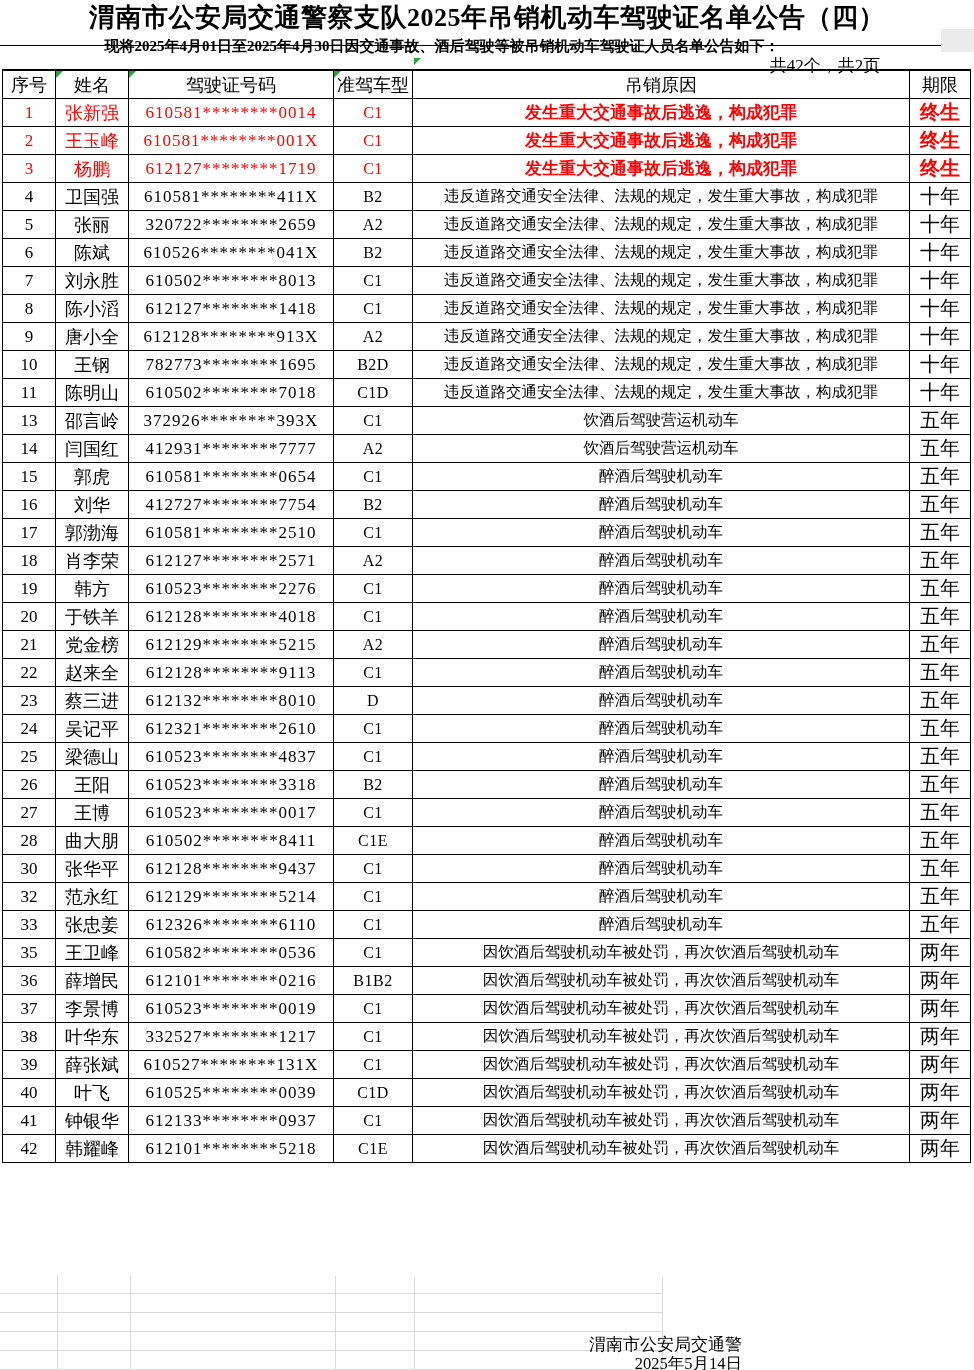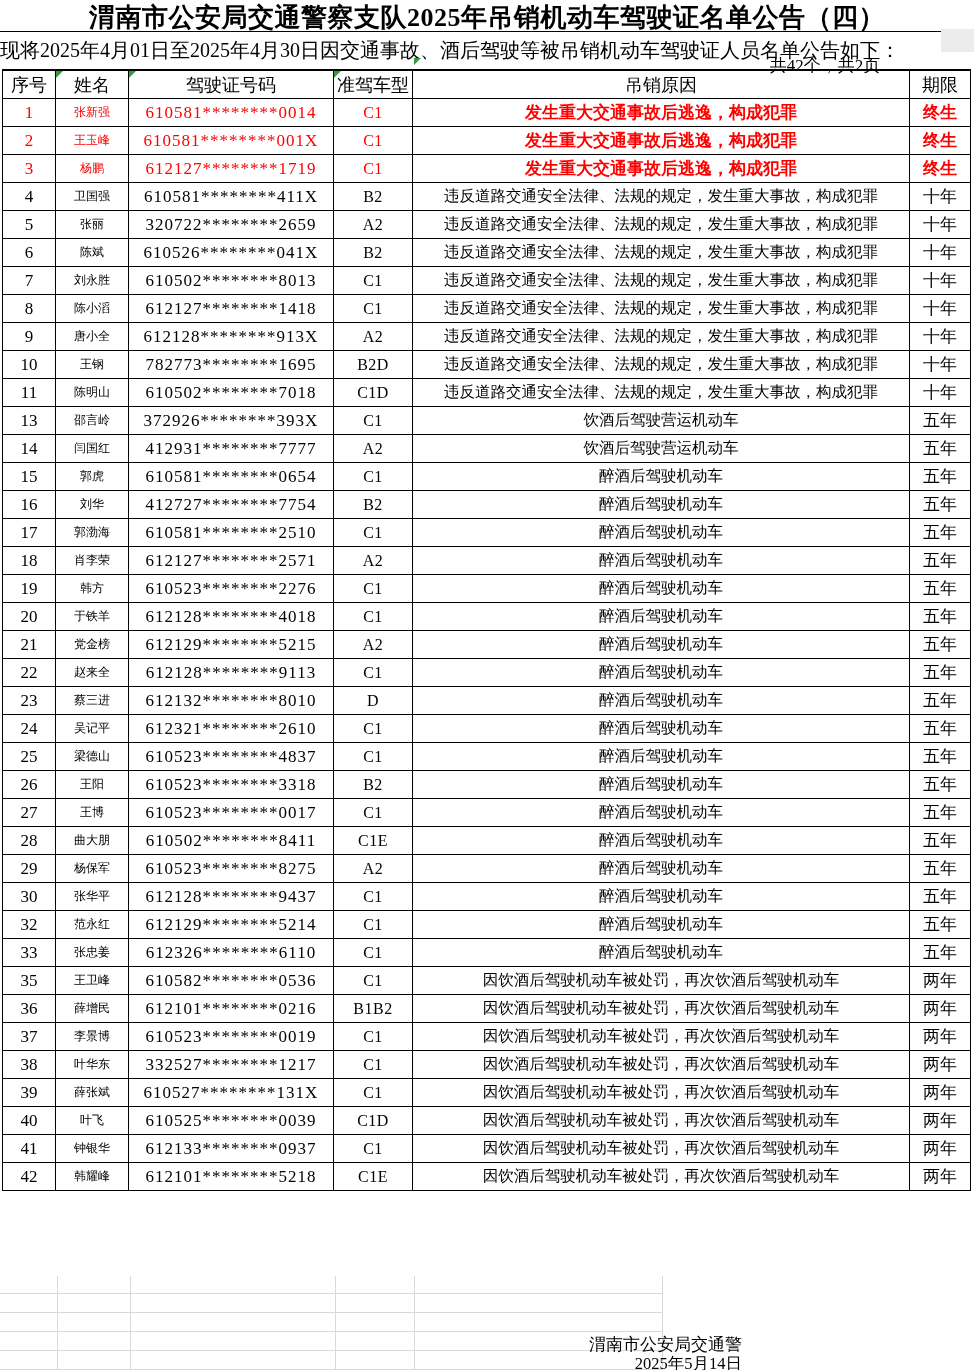--- a/index.html
+++ b/index.html
@@ -1,51 +1,51 @@
 <!DOCTYPE html>
 <html><head>
 <meta charset="utf-8">
 <style>
   html,body{margin:0;padding:0;}
   body{
     width:974px;height:1370px;position:relative;background:#ffffff;color:#000;
     font-family:"Liberation Serif","DejaVu Serif",serif;overflow:hidden;
   }
   .title{
-    position:absolute;top:0;left:0;width:974px;height:32px;line-height:36px;
+    position:absolute;top:0;left:0;width:974px;height:46px;line-height:36px;
     text-align:center;font-size:26px;font-weight:bold;letter-spacing:0.5px;
     border-bottom:1px solid #000;box-sizing:border-box;white-space:nowrap;
   }
   .subtitle{
     position:absolute;top:37px;left:0;width:884px;text-align:center;
-    font-size:20px;font-weight:normal;white-space:nowrap;
+    font-size:15px;font-weight:bold;white-space:nowrap;
   }
   .count-note{
     position:absolute;top:54px;left:700px;width:250px;text-align:center;
     font-size:17px;white-space:nowrap;
   }
   .artifact{
     position:absolute;left:941px;top:29px;width:33px;height:23px;background:#ececec;
   }
   table.sheet{
     position:absolute;top:69px;left:2px;width:968px;
     border-collapse:collapse;table-layout:fixed;
     border:1px solid #000;border-top:2px solid #000;
   }
   table.sheet th,table.sheet td{
     border:1px solid #000;height:27px;padding:0;margin:0;text-align:center;
     vertical-align:middle;overflow:hidden;white-space:nowrap;position:relative;
   }
   th{font-weight:normal;font-size:18px;}
   td.c0{font-size:17px;}
-  td.c1{font-size:12px;}
+  td.c1{font-size:18px;}
   td.c2{font-size:17px;letter-spacing:1px;}
   td.c3{font-size:16px;letter-spacing:0.5px;}
   td.c4{font-size:15.5px;}
-  td.c5{font-size:17px;font-family:Liberation Mono, monospace;}
+  td.c5{font-size:20px;font-family:Liberation Mono, monospace;}
   tr.hl{color:#fe0000;}
   tr.hl td.c4{font-size:17px;font-weight:bold;}
   tr.hl td.c5{font-weight:bold;}
   .tri{
     position:absolute;top:0;left:0;width:0;height:0;
     border-top:7px solid #2f9e3c;border-right:7px solid transparent;
   }
   .tri-float{position:absolute;z-index:3;}
   .bgrid-h{position:absolute;left:0;width:662px;height:1px;background:#d9d9d9;}
   .bgrid-v{position:absolute;top:1276px;height:94px;width:1px;background:#d9d9d9;}
@@ -292,28 +292,20 @@
       </tr>
       <tr>
         <td class="c0">28</td>
         <td class="c1">曲大朋</td>
         <td class="c2">610502********8411</td>
         <td class="c3">C1E</td>
         <td class="c4">醉酒后驾驶机动车</td>
         <td class="c5">五年</td>
       </tr>
       <tr>
-        <td class="c0">29</td>
-        <td class="c1">杨保军</td>
-        <td class="c2">610523********8275</td>
-        <td class="c3">A2</td>
-        <td class="c4">醉酒后驾驶机动车</td>
-        <td class="c5">五年</td>
-      </tr>
-      <tr>
         <td class="c0">30</td>
         <td class="c1">张华平</td>
         <td class="c2">612128********9437</td>
         <td class="c3">C1</td>
         <td class="c4">醉酒后驾驶机动车</td>
         <td class="c5">五年</td>
       </tr>
       <tr>
         <td class="c0">32</td>
         <td class="c1">范永红</td>

